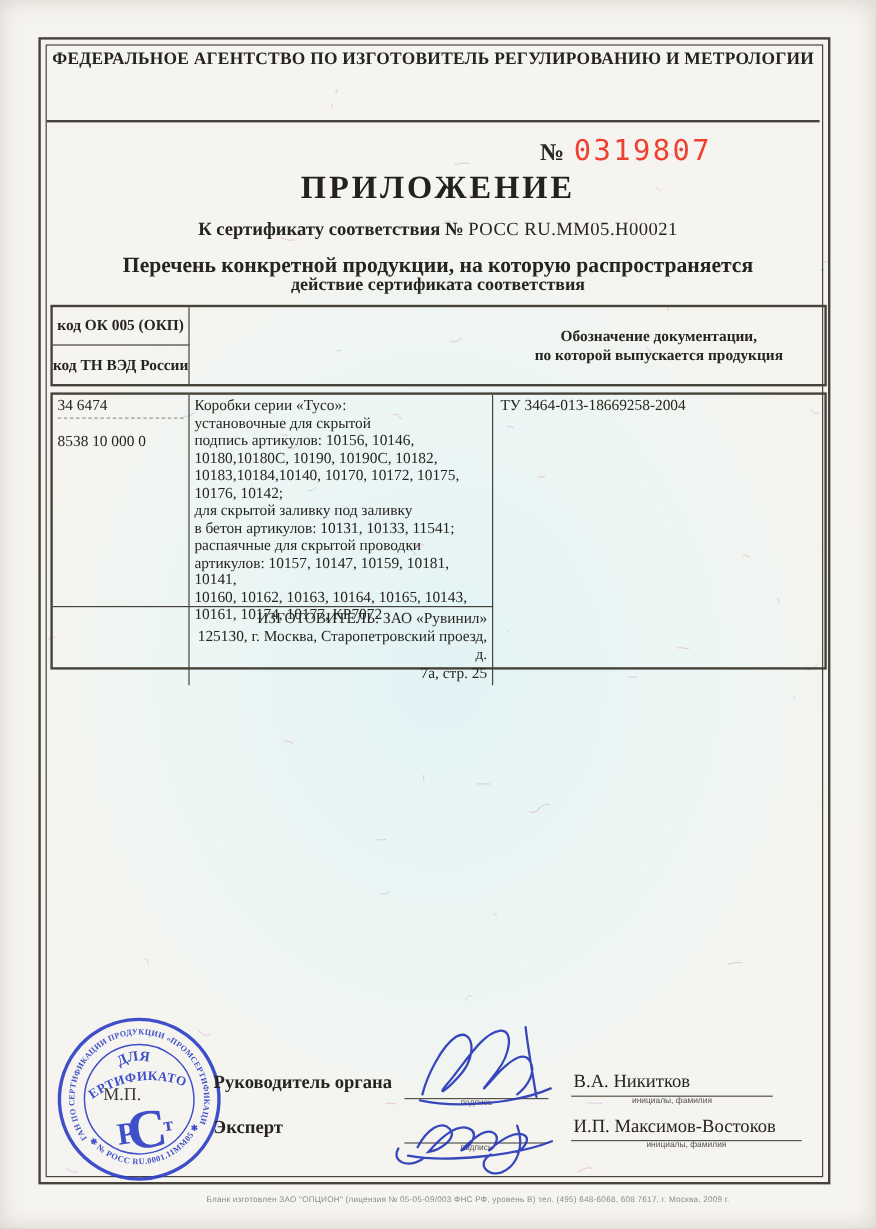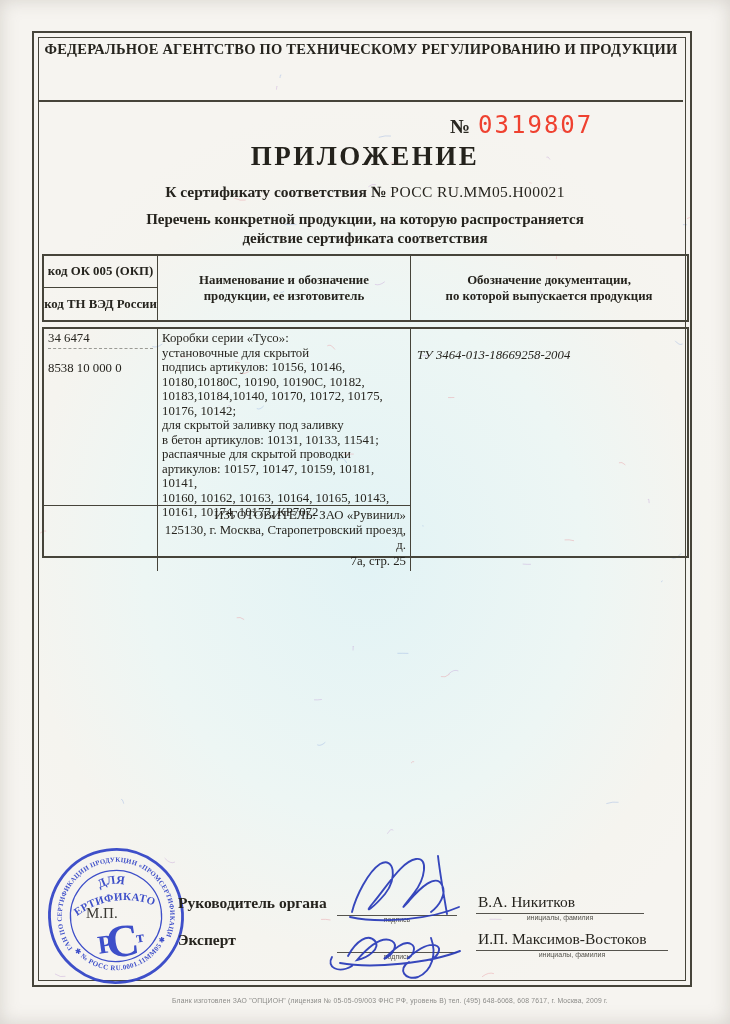--- a/index.html
+++ b/index.html
@@ -20,37 +20,37 @@
   .header-subtitle{margin-top:3px;font-size:14.5px;font-weight:bold;letter-spacing:.2px;color:#26241e;}
   
   .form-number{position:absolute;left:450px;top:111px;display:flex;align-items:baseline;gap:8px;}
   .form-number .nsign{font-size:20px;font-weight:bold;color:#2a2822;}
   .form-number .nval{font-family:"DejaVu Sans Mono",monospace;font-size:24px;letter-spacing:2px;}
   
   .doc-title{position:absolute;left:0;top:141px;width:730px;text-align:center;font-size:27px;font-weight:bold;letter-spacing:2.5px;color:#24221c;}
   .cert-line{position:absolute;left:0;top:183px;width:730px;text-align:center;font-size:15.5px;color:#26241e;}
   .cert-line .lbl{font-weight:bold;}
   .cert-line .val{font-weight:normal;letter-spacing:.4px;}
-  .desc1{position:absolute;left:0;top:211px;width:730px;text-align:center;font-size:15px;font-weight:bold;color:#26241e;}
+  .desc1{position:absolute;left:0;top:211px;width:730px;text-align:center;font-size:18px;font-weight:bold;color:#26241e;}
   .desc2{position:absolute;left:0;top:230px;width:730px;text-align:center;font-size:15px;font-weight:bold;color:#26241e;}
   
   .thead{position:absolute;left:42px;top:254px;width:643px;height:64px;border:2px solid #46443a;
     display:grid;grid-template-columns:114px 253px 1fr;grid-template-rows:32px 32px;
     font-size:12.8px;font-weight:bold;color:#26241e;}
   .thead .c1a{grid-column:1;grid-row:1;border-bottom:1px solid #46443a;border-right:1px solid #46443a;display:flex;align-items:center;justify-content:center;}
   .thead .c1b{grid-column:1;grid-row:2;border-right:1px solid #46443a;display:flex;align-items:center;justify-content:center;}
   .thead .c2{grid-column:2;grid-row:1/3;border-right:1px solid #46443a;display:flex;flex-direction:column;align-items:center;justify-content:center;line-height:16px;text-align:center;}
   .thead .c3{grid-column:3;grid-row:1/3;display:flex;flex-direction:column;align-items:center;justify-content:center;line-height:16px;text-align:center;}
   
   .tbody{position:absolute;left:42px;top:327px;width:643px;height:227px;border:2px solid #46443a;
     display:grid;grid-template-columns:114px 253px 1fr;grid-template-rows:176px 1fr;
     font-size:12.8px;color:#26241e;}
   .tbody .r1c1{grid-column:1;grid-row:1;border-right:1px solid #46443a;padding:2px 4px;}
   .tbody .r1c2{grid-column:2;grid-row:1;border-right:1px solid #46443a;padding:2px 4px;line-height:14.5px;}
-  .tbody .c3{grid-column:3;grid-row:1/3;padding:19px 6px;line-height:15px;font-style:italic;}
+  .tbody .c3{grid-column:3;grid-row:1/3;padding:2px 6px;line-height:15px;}
   .tbody .r2c1{grid-column:1;grid-row:2;border-top:1px solid #46443a;border-right:1px solid #46443a;}
   .tbody .r2c2{grid-column:2;grid-row:2;border-top:1px solid #46443a;border-right:1px solid #46443a;padding:2px 4px;line-height:15.2px;text-align:right;}
   .code-okp{border-bottom:1px dashed #9a9a94;padding-bottom:2px;margin-bottom:12px;}
   
   .stamp{position:absolute;left:40px;top:840px;width:152px;height:152px;transform:rotate(-8deg);opacity:.9;}
   .mp-label{position:absolute;left:86px;top:905px;font-size:15px;color:#3a3833;}
   .sig-role-1{position:absolute;left:178px;top:894px;font-size:15.5px;font-weight:bold;color:#26241e;}
   .sig-role-2{position:absolute;left:178px;top:931px;font-size:15.5px;font-weight:bold;color:#26241e;}
   .sig-line{position:absolute;border-top:1px solid #55534d;}
   .sig-cap{position:absolute;text-align:center;font-family:"Liberation Sans",sans-serif;font-size:7px;color:#55534d;}
@@ -125,45 +125,41 @@
       <path d="M529.6619463524139,182.20369895091451 q1.0063359066873485,1.487583694275275 1.8114046320372275,0.892550216565165" stroke="#e89aa0" stroke-width="0.8" fill="none" opacity="0.55"></path>
       <path d="M263.746235353754,405.8445155554658 q-3.8906157765959466,4.420642751930581 -7.003108397872704,2.6523856511583483" stroke="#9ab4e0" stroke-width="0.8" fill="none" opacity="0.55"></path>
       <path d="M353.05540023048195,650.4384204421372 q0.12707786593915849,-6.202307160572292 0.22874015869048528,-3.7213842963433748" stroke="#c6a6d8" stroke-width="0.8" fill="none" opacity="0.55"></path>
       <path d="M449.66492642632915,674.0205238079748 q-4.871052160799062,4.2263334501657335 -8.767893889438312,2.53580007009944" stroke="#e89aa0" stroke-width="0.8" fill="none" opacity="0.55"></path>
     </svg>
 
   <div class="frame-outer"></div>
   <div class="frame-inner"></div>
 
   <div class="header-box">
-    <div class="header-subtitle">ФЕДЕРАЛЬНОЕ АГЕНТСТВО ПО ТЕХНИЧЕСКОМУ РЕГУЛИРОВАНИЮ И ПРОДУКЦИИ</div>
+    <div class="header-subtitle">ФЕДЕРАЛЬНОЕ АГЕНТСТВО ПО ИЗГОТОВИТЕЛЬ РЕГУЛИРОВАНИЮ И МЕТРОЛОГИИ</div>
   </div>
 
   <div class="form-number">
     <span class="nsign">№</span>
     <span class="nval" style="color: rgb(239, 65, 48);">0319807</span>
   </div>
 
   <div class="doc-title">ПРИЛОЖЕНИЕ</div>
 
   <div class="cert-line">
     <span class="lbl">К сертификату соответствия №</span>
     <span class="val">РОСС RU.ММ05.Н00021</span>
   </div>
 
   <div class="desc1">Перечень конкретной продукции,  на которую распространяется</div>
   <div class="desc2">действие сертификата соответствия</div>
 
   <div class="thead">
     <div class="c1a">код ОК 005 (ОКП)</div>
     <div class="c1b">код ТН ВЭД России</div>
-    <div class="c2">
-        <div>Наименование и обозначение</div>
-        <div>продукции, ее изготовитель</div>
-      </div>
     <div class="c3">
         <div>Обозначение документации,</div>
         <div>по которой выпускается продукция</div>
       </div>
   </div>
 
   <div class="tbody">
     <div class="r1c1">
       <div class="code-okp">34 6474</div>
       <div>8538 10 000 0</div>

